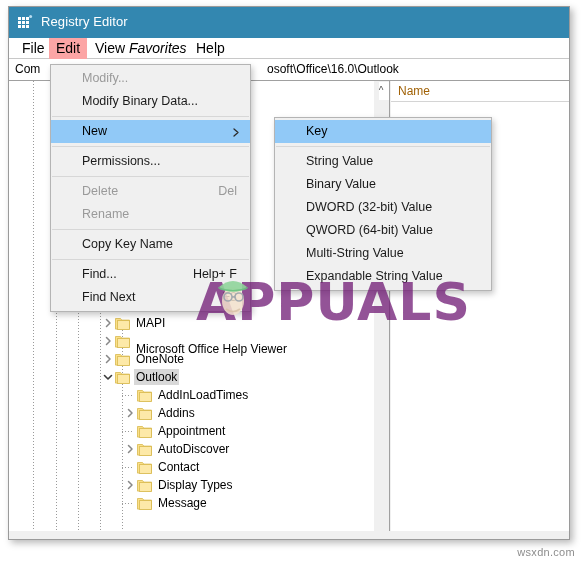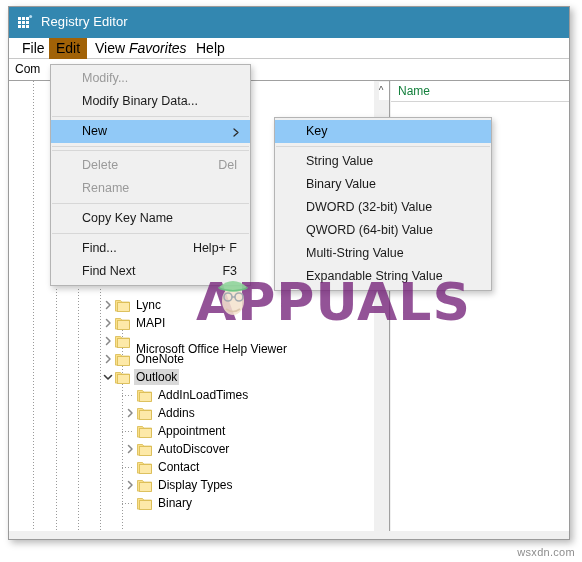--- a/index.html
+++ b/index.html
@@ -68,21 +68,21 @@
     top: 0;
     height: 21px;
     line-height: 21px;
     padding: 0 7px;
     font-size: 14px;
     color: #000000;
     white-space: nowrap;
     box-sizing: border-box;
   }
   #menubar .mi.active {
-    background: #a16207;
+    background: #fca5a5;
   }
 
   
   #addressbar {
     position: absolute;
     left: 0; top: 52px;
     width: 100%;
     height: 22px;
     background: #ffffff;
     border-bottom: 1px solid #a0a0a0;
@@ -135,21 +135,21 @@
     width: 100%;
     height: 21px;
     background: #ffffff;
     border-bottom: 1px solid #d4d4d4;
     box-sizing: border-box;
   }
   .col-header .ch-label {
     position: absolute;
     left: 7px; top: 3px;
     font-size: 12px;
-    color: #15803d;
+    color: #a16207;
   }
 
   
   #scroll-up {
     position: absolute;
     left: 364px;
     top: 75px;
     width: 16px;
     height: 18px;
     background: #ffffff;
@@ -336,20 +336,21 @@
     <div id="menubar">
       <div class="mi" style="left:6px;">File</div>
       <div class="mi active" style="left:40px;">Edit</div>
       <div class="mi" style="left:79px;">View</div>
       <div class="mi" style="left:113px;font-style:italic;">Favorites</div>
       <div class="mi" style="left:180px;">Help</div>
     </div>
 
     <div id="addressbar">
       <span class="path" style="left:6px;">Com</span>
+      <span class="path" style="left:258px;">osoft\Office\16.0\Outlook</span>
     </div>
 
     <div id="leftpane">
 
       <div class="guide" style="left:24px; top:0px; height:455px;"></div>
       <div class="guide" style="left:47px; top:208px; height:247px;"></div>
       <div class="guide" style="left:69px; top:208px; height:247px;"></div>
       <div class="guide" style="left:91px; top:208px; height:247px;"></div>
       <div class="guide" style="left:113px; top:240px; height:215px;"></div>
 
@@ -457,21 +458,21 @@
                 <rect x="2.4" y="3.6" width="12.1" height="8.9" fill="#fde9a8" stroke="#d8b94e" stroke-width="0.8"></rect>
               </svg></span>
             <span class="label" style="left: 147px;">Display Types</span>
           </div>
           <div class="tree-row" style="top: 413px; width: 365px;">
             <span class="hguide" style="left: 113px; top: 9px; width: 11px;"></span>
             <span class="folder" style="left: 128px;"><svg width="15" height="13" viewBox="0 0 15 13">
                 <path d="M0.5 1.5 h5 l1.3 1.6 H14.5 v9 H0.5 z" fill="#fbe08a" stroke="#d8b94e" stroke-width="0.8"></path>
                 <rect x="2.4" y="3.6" width="12.1" height="8.9" fill="#fde9a8" stroke="#d8b94e" stroke-width="0.8"></rect>
               </svg></span>
-            <span class="label" style="left: 147px;">Binary</span>
+            <span class="label" style="left: 147px;">Message</span>
           </div>
           <div class="tree-row" style="top: 453px; width: 365px;">
             <span class="hguide" style="left: 113px; top: 9px; width: 11px;"></span>
             <span class="folder" style="left: 128px;"><svg width="15" height="13" viewBox="0 0 15 13">
                 <path d="M0.5 1.5 h5 l1.3 1.6 H14.5 v9 H0.5 z" fill="#fbe08a" stroke="#d8b94e" stroke-width="0.8"></path>
                 <rect x="2.4" y="3.6" width="12.1" height="8.9" fill="#fde9a8" stroke="#d8b94e" stroke-width="0.8"></rect>
               </svg></span>
             <span class="label" style="left: 147px;">Office Explorer</span>
           </div>
           <div class="tree-row" style="top: 449px; width: 365px;"></div>
@@ -493,20 +494,21 @@
     </div>
 
     <div id="edit-menu">
         <div class="mrow disabled"><span>Modify...</span></div>
         <div class="mrow"><span>Modify Binary Data...</span></div>
         <div class="msep"></div>
         <div class="mrow hl"><span>New</span><span class="arrow"><svg width="8" height="11" viewBox="0 0 8 11" style="vertical-align:middle">
               <path d="M2 2 L6 5.5 L2 9" fill="none" stroke="#2b2b2b" stroke-width="1.3" stroke-linecap="round" stroke-linejoin="round"></path>
             </svg></span></div>
         <div class="msep"></div>
+        <div class="mrow"><span>Permissions...</span></div>
         <div class="msep"></div>
         <div class="mrow disabled"><span>Delete</span><span class="accel">Del</span></div>
         <div class="mrow disabled"><span>Rename</span></div>
         <div class="msep"></div>
         <div class="mrow"><span>Copy Key Name</span></div>
         <div class="msep"></div>
         <div class="mrow"><span>Find...</span><span class="accel">Help+ F</span></div>
         <div class="mrow"><span>Find Next</span><span class="accel">F3</span></div>
       </div>
 

